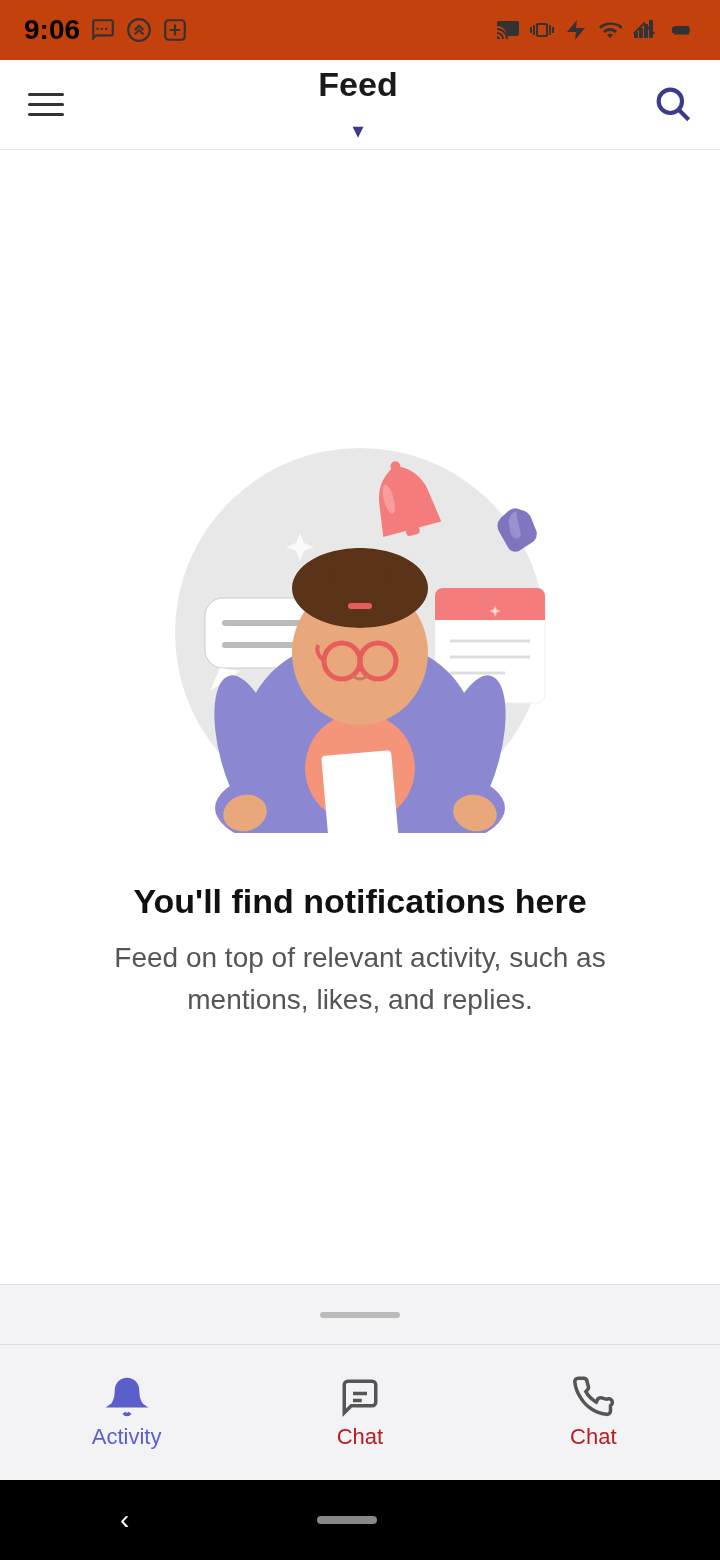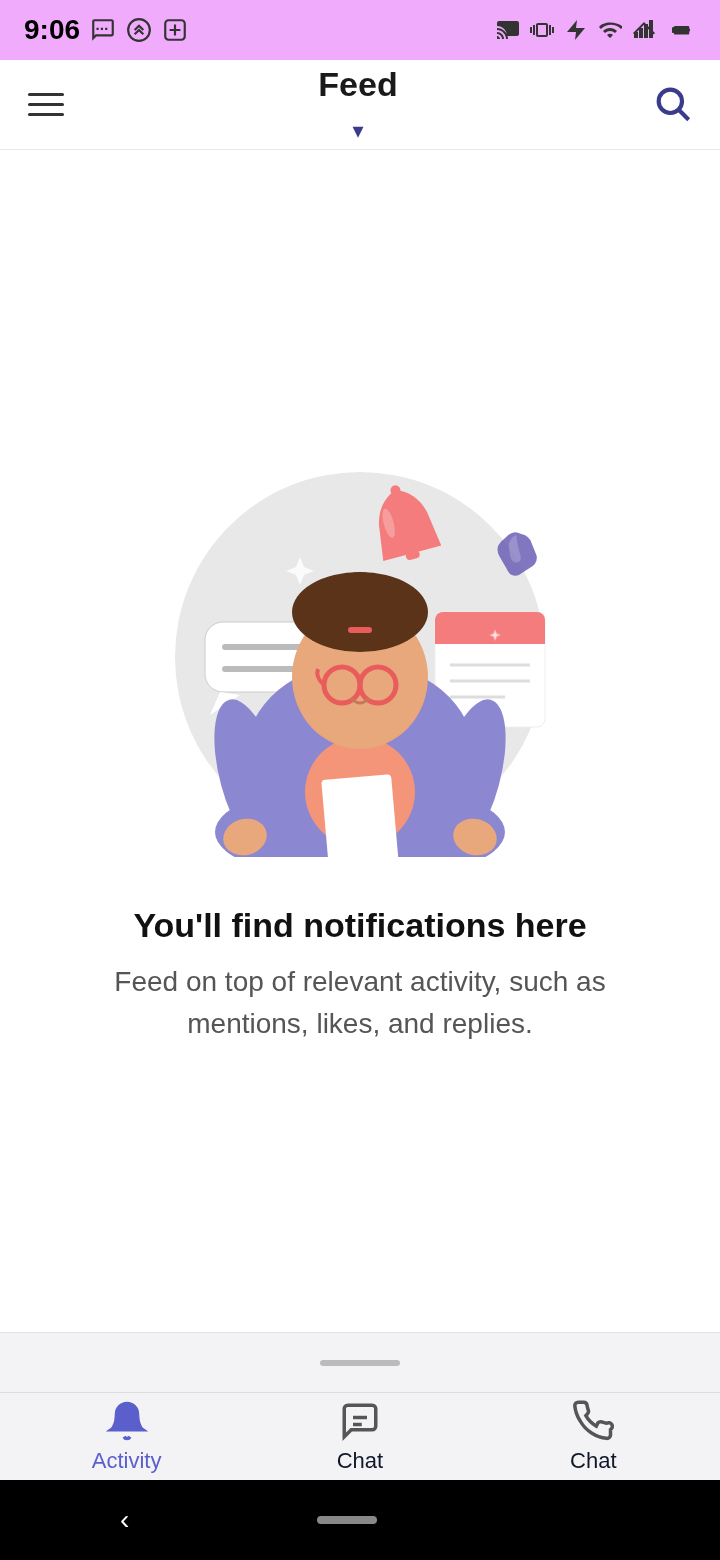--- a/index.html
+++ b/index.html
@@ -9,21 +9,21 @@
       min-height: 1560px;
       background: #fff;
       font-family: 'Segoe UI', Arial, sans-serif;
       display: flex;
       flex-direction: column;
       overflow: hidden;
     }
 
     
     .status-bar {
-      background: #f0abfc;
+      background: #c2410c;
       height: 60px;
       display: flex;
       align-items: center;
       justify-content: space-between;
       padding: 0 24px;
     }
     .status-time {
       font-size: 28px;
       font-weight: 700;
       color: #000;
@@ -141,21 +141,21 @@
     }
     .bottom-sheet-handle {
       width: 80px;
       height: 6px;
       background: #bbb;
       border-radius: 4px;
     }
 
     
     .bottom-nav {
-      height: 88px;
+      height: 136px;
       background: #f3f3f5;
       display: flex;
       align-items: center;
       justify-content: space-around;
       padding: 0 10px;
       border-top: 1px solid #ddd;
     }
     .nav-item {
       display: flex;
       flex-direction: column;
@@ -163,21 +163,21 @@
       gap: 6px;
       cursor: pointer;
       width: 160px;
     }
     .nav-item svg {
       width: 42px;
       height: 42px;
     }
     .nav-label {
       font-size: 22px;
-      color: #0f172a;
+      color: #b91c1c;
     }
     .nav-item.active .nav-label {
       color: #5b5fcc;
     }
     .nav-item.active svg {
       stroke: #5b5fcc;
     }
     .nav-item svg {
       stroke: #555;
       fill: none;

